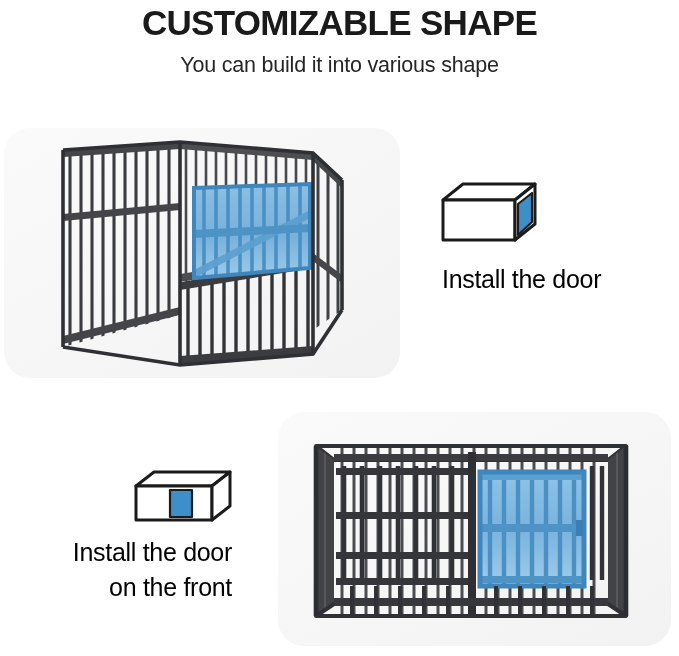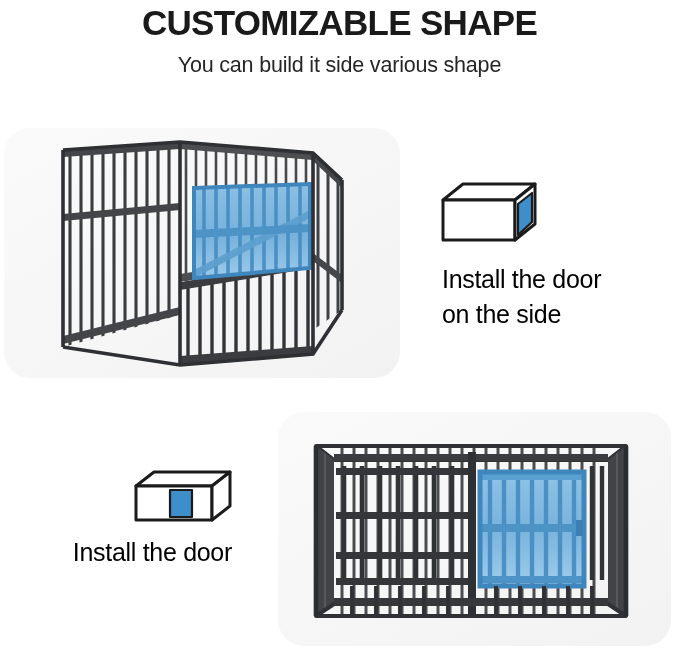--- a/index.html
+++ b/index.html
@@ -64,21 +64,21 @@
   .cage-top    { left: 60px;  top: 140px; }
   .cage-bottom { left: 292px; top: 428px; }
 </style>
 </head>
 <body>
 
 <div class="page">
 
   <div class="header">
     <div class="title">CUSTOMIZABLE SHAPE</div>
-    <div class="subtitle">You can build it side various shape</div>
+    <div class="subtitle">You can build it into various shape</div>
   </div>
 
   <div class="card card-top"></div>
 
   <div class="cage-wrap cage-top">
     <svg width="300" height="230" viewBox="0 0 300 230">
       <defs>
         <linearGradient id="blueDoorA" x1="0" y1="0" x2="0" y2="1">
           <stop offset="0%" stop-color="#8cbfe3"></stop>
           <stop offset="55%" stop-color="#77b1dc"></stop>
@@ -209,21 +209,20 @@
       <polygon points="2,18 74,18 74,58 2,58" fill="#ffffff" stroke="#1b1b1b" stroke-width="3" stroke-linejoin="round"></polygon>
 
       <polygon points="74,18 94,2 94,42 74,58" fill="#ffffff" stroke="#1b1b1b" stroke-width="3" stroke-linejoin="round"></polygon>
 
       <polygon points="77,22 91,11 91,40 77,53" fill="#3d8ec9" stroke="#1b1b1b" stroke-width="2.2" stroke-linejoin="round"></polygon>
     </svg>
   </div>
 
   <div class="caption caption-side">
     <div>Install the door</div>
-    <div>on the side</div>
   </div>
 
   <div class="card card-bottom"></div>
 
   <div class="cage-wrap cage-bottom">
     <svg width="366" height="200" viewBox="0 0 366 200">
       <defs>
         <linearGradient id="blueDoorB" x1="0" y1="0" x2="0" y2="1">
           <stop offset="0%" stop-color="#90c3e6"></stop>
           <stop offset="50%" stop-color="#79b3dd"></stop>
@@ -367,15 +366,16 @@
       <polygon points="2,16 78,16 78,50 2,50" fill="#ffffff" stroke="#1b1b1b" stroke-width="3" stroke-linejoin="round"></polygon>
 
       <polygon points="78,16 96,2 96,36 78,50" fill="#ffffff" stroke="#1b1b1b" stroke-width="3" stroke-linejoin="round"></polygon>
 
       <rect x="36" y="20" width="22" height="27" fill="#3d8ec9" stroke="#1b1b1b" stroke-width="2.2" stroke-linejoin="round"></rect>
     </svg>
   </div>
 
   <div class="caption caption-front">
     <div>Install the door</div>
+    <div>on the front</div>
   </div>
 
 </div>
 
 </body></html>

